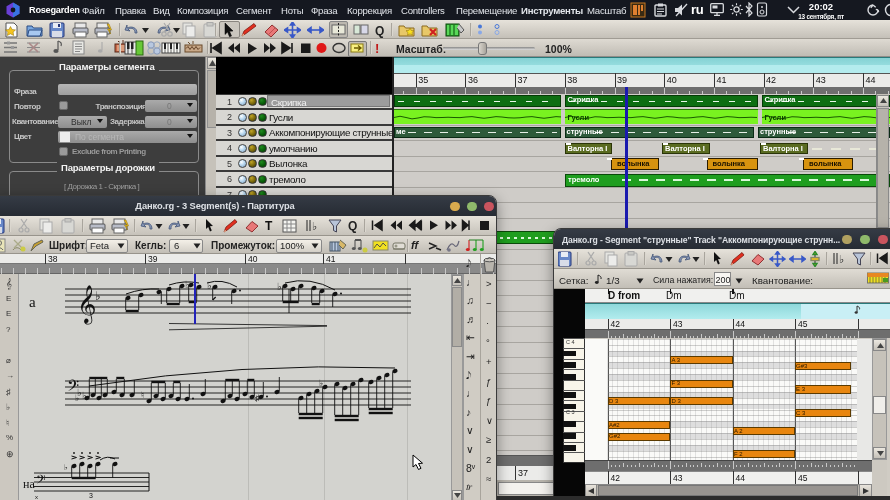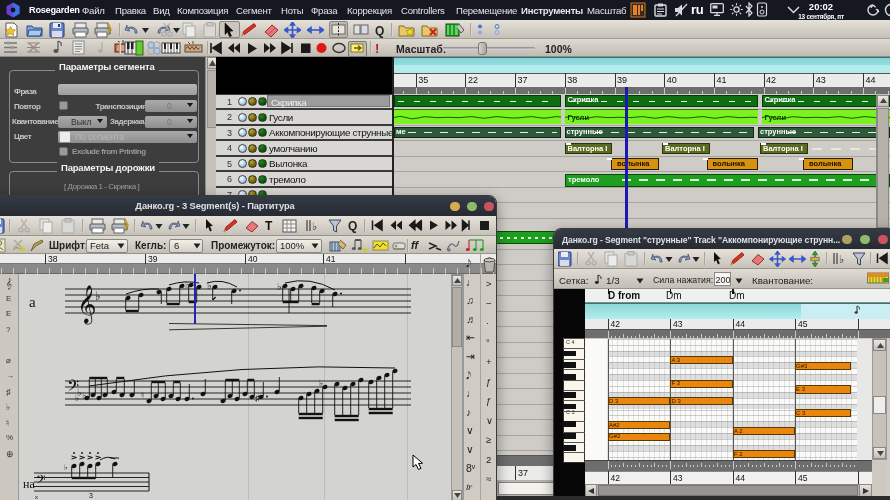--- a/index.html
+++ b/index.html
@@ -401,21 +401,21 @@
 </div>
 </div>
 <div class="abs" style="left:392px;top:57px;width:498px;height:443px;background:#cfccc8;overflow:hidden">
 <div class="abs" style="left:0;top:0;width:2px;height:443px;background:#222"></div>
 <div class="abs" style="left:2px;top:0;width:496px;height:16px;background:linear-gradient(#84d2d4,#a9e7e9);border-top:1px solid #2a7a7a"></div>
 <div class="abs" style="left:2px;top:8px;width:496px;height:8px;background:#b4ecee"></div>
 <div class="abs" style="left:2px;top:16px;width:496px;height:14px;background:#ebebe9;border-top:1px solid #555"></div>
 <div class="abs" style="left:23.7px;top:16px;width:1px;height:14px;background:#333"></div>
 <div class="rulnum" style="left:26.2px;top:17.5px">35</div>
 <div class="abs" style="left:73.4px;top:16px;width:1px;height:14px;background:#333"></div>
-<div class="rulnum" style="left:75.9px;top:17.5px">22</div>
+<div class="rulnum" style="left:75.9px;top:17.5px">36</div>
 <div class="abs" style="left:123.1px;top:16px;width:1px;height:14px;background:#333"></div>
 <div class="rulnum" style="left:125.6px;top:17.5px">37</div>
 <div class="abs" style="left:172.8px;top:16px;width:1px;height:14px;background:#333"></div>
 <div class="rulnum" style="left:175.3px;top:17.5px">38</div>
 <div class="abs" style="left:222.5px;top:16px;width:1px;height:14px;background:#333"></div>
 <div class="rulnum" style="left:225.0px;top:17.5px">39</div>
 <div class="abs" style="left:272.2px;top:16px;width:1px;height:14px;background:#333"></div>
 <div class="rulnum" style="left:274.7px;top:17.5px">40</div>
 <div class="abs" style="left:321.9px;top:16px;width:1px;height:14px;background:#333"></div>
 <div class="rulnum" style="left:324.4px;top:17.5px">41</div>

